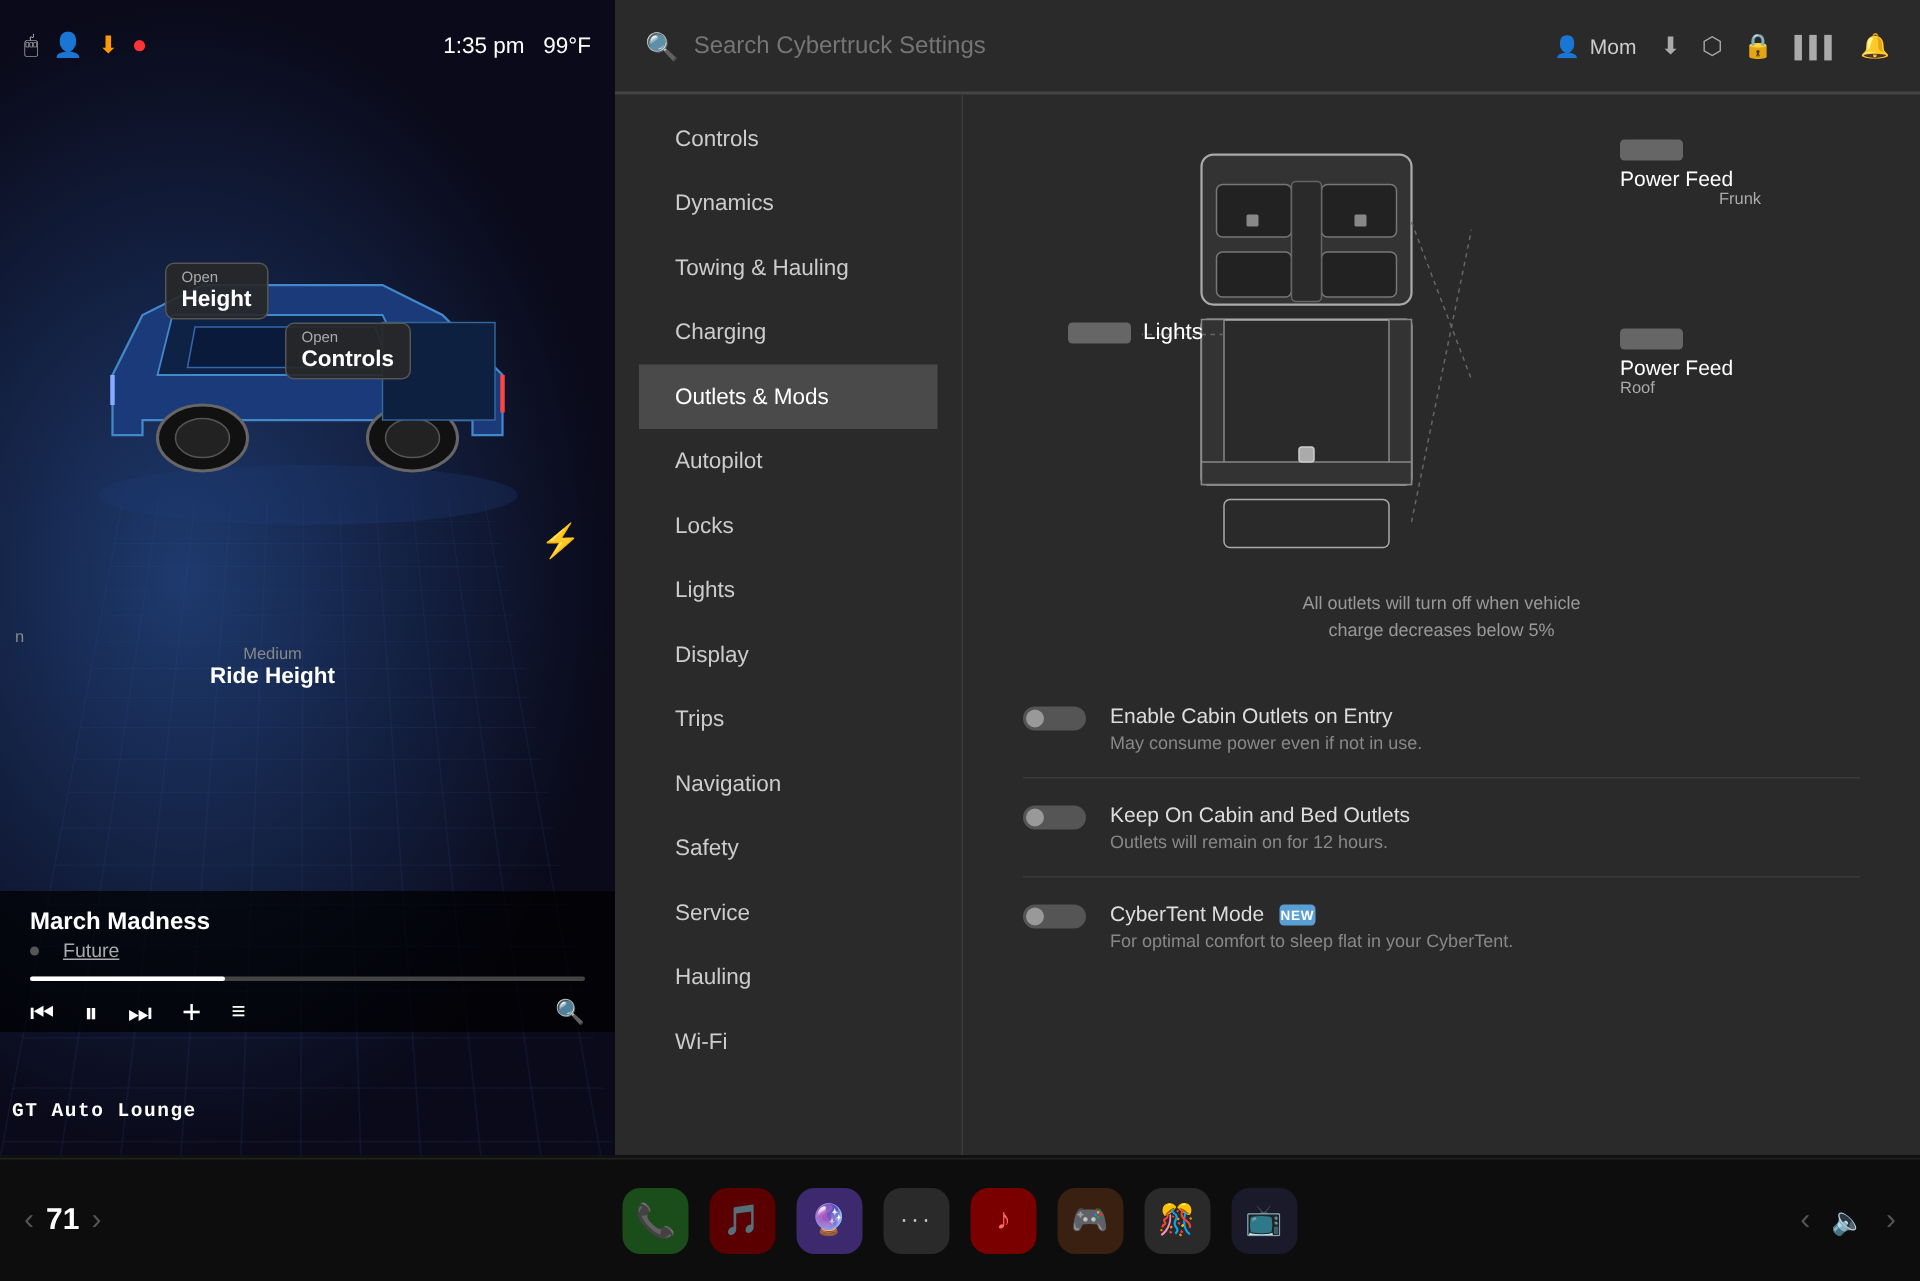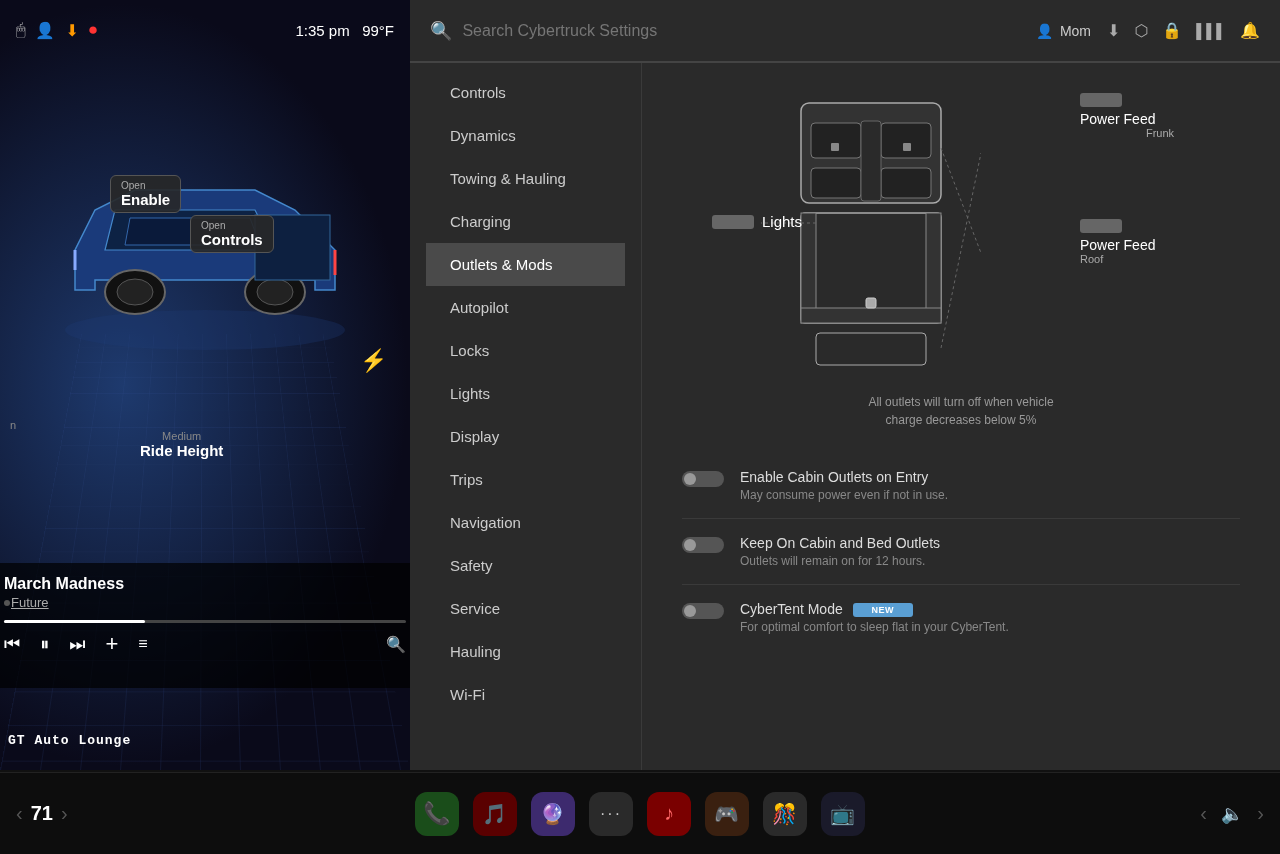--- a/index.html
+++ b/index.html
@@ -48,38 +48,38 @@
       font-size: 15px;
       font-weight: 500;
     }
 
     
     .music-player {
       position: absolute;
       bottom: 82px;
       left: 0;
       right: 0;
-      height: 125px;
+      height: 94px;
       background: rgba(0,0,0,0.7);
-      padding: 12px 4px;
+      padding: 12px 20px;
     }
 
     .music-title {
       color: #fff;
       font-size: 16px;
       font-weight: 700;
       margin-bottom: 2px;
     }
 
     .music-artist {
       color: #aaa;
       font-size: 13px;
       display: flex;
       align-items: center;
-      gap: 1px;
+      gap: 16px;
       text-decoration: underline;
     }
 
     .music-artist-dot {
       width: 6px;
       height: 6px;
       border-radius: 50%;
       background: #555;
       display: inline-block;
     }
@@ -269,21 +269,21 @@
     .toggle-desc {
       font-size: 12px;
       color: #888;
     }
 
     .badge-new {
       background: #5a9fd4;
       color: #fff;
       font-size: 9px;
       font-weight: 700;
-      padding: 2px 19px;
+      padding: 2px 1px;
       border-radius: 3px;
       text-transform: uppercase;
       letter-spacing: 0.5px;
       margin-left: 6px;
       vertical-align: middle;
       margin-top: 34px;
     }
 
     .app-icon-wrap {
       width: 44px;
@@ -388,21 +388,21 @@
       <rect x="200" y="85" width="75" height="65" fill="#0d2040" stroke="#336699" stroke-width="1"></rect>
 
       <line x1="20" y1="120" x2="20" y2="140" stroke="#88aaff" stroke-width="3"></line>
 
       <line x1="280" y1="120" x2="280" y2="145" stroke="#ff4444" stroke-width="3"></line>
     </svg>
   </div>
 
   <div class="info-popup" style="position:absolute; top:175px; left:110px;">
     <div class="pop-sub">Open</div>
-    <div class="pop-main">Enable</div>
+    <div class="pop-main">Height</div>
   </div>
 
   <div class="info-popup" style="position:absolute; top:215px; left:190px;">
     <div class="pop-sub">Open</div>
     <div class="pop-main">Controls</div>
   </div>
 
   <div style="position:absolute; top:415px; left:10px;">
     <span style="color:#888;font-size:11px;">n</span>
   </div>

